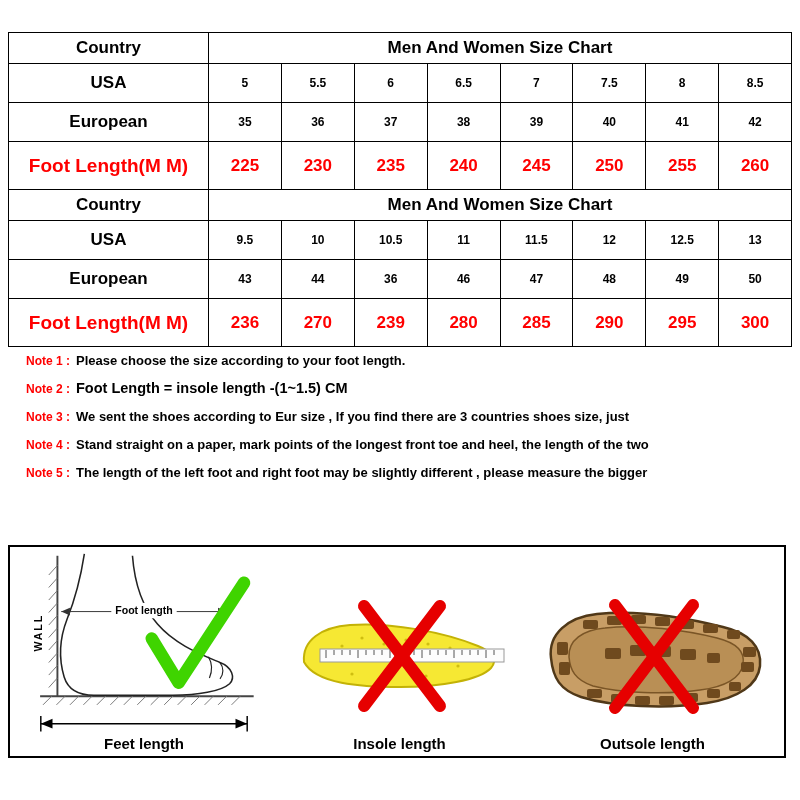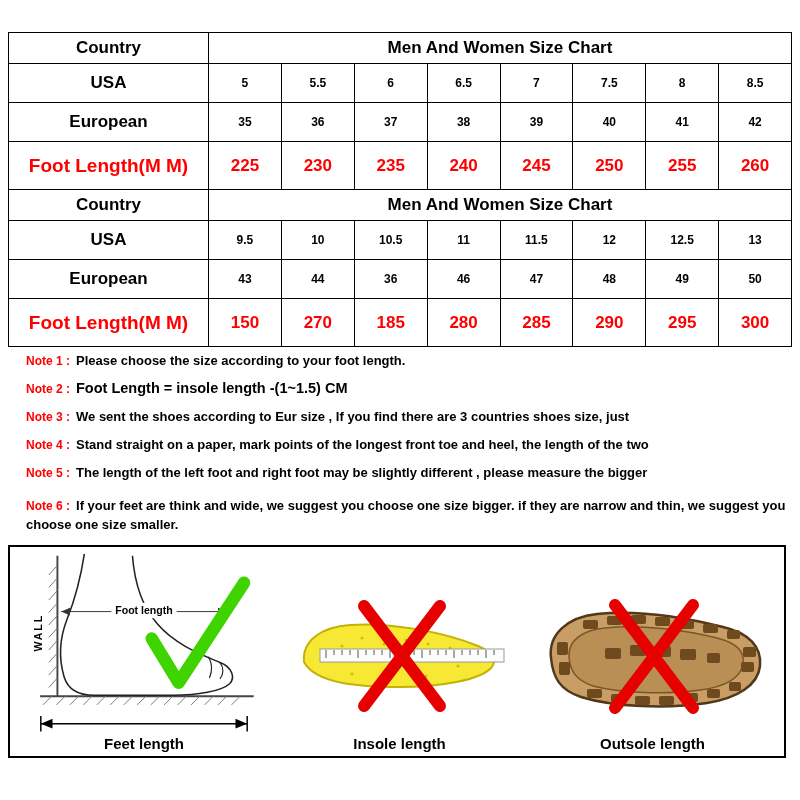--- a/index.html
+++ b/index.html
@@ -103,23 +103,23 @@
         <td class="num">44</td>
         <td class="num">36</td>
         <td class="num">46</td>
         <td class="num">47</td>
         <td class="num">48</td>
         <td class="num">49</td>
         <td class="num">50</td>
       </tr>
       <tr class="r-foot">
         <td class="lbl">Foot Length(M M)</td>
-        <td class="num">150</td>
+        <td class="num">236</td>
         <td class="num">270</td>
-        <td class="num">185</td>
+        <td class="num">239</td>
         <td class="num">280</td>
         <td class="num">285</td>
         <td class="num">290</td>
         <td class="num">295</td>
         <td class="num">300</td>
       </tr>
     </tbody>
   </table>
 
   <div class="notes">
@@ -130,23 +130,20 @@
       <span class="note-label">Note 2 :</span><span class="note-text lg">Foot Length = insole length  -(1~1.5) CM</span>
     </div>
     <div class="note">
       <span class="note-label">Note 3 :</span><span class="note-text">We sent the shoes according to Eur size , If you find there are 3 countries shoes size, just</span>
     </div>
     <div class="note">
       <span class="note-label">Note 4 :</span><span class="note-text">Stand straight on a paper, mark points of the longest front toe and heel, the length of the two</span>
     </div>
     <div class="note">
       <span class="note-label">Note 5 :</span><span class="note-text">The length of the left foot and right foot may be slightly different , please measure the bigger</span>
-    </div>
-    <div class="note last">
-      <span class="note-label">Note 6 :</span><span class="note-text">If your feet are think and wide, we suggest you choose one size bigger. if they are narrow and thin, we suggest you choose one size smaller.</span>
     </div>
   </div>
 
   <div class="figure-box">
 
     <div class="figure fig-feet">
       <svg class="art" width="240" height="168" viewBox="0 0 240 170">
 
         <line x1="30" y1="6" x2="30" y2="152" stroke="#444" stroke-width="2"></line>
         <path d="M30,16 L21,26 M30,29 L21,39 M30,42 L21,52 M30,55 L21,65 M30,68 L21,78 M30,81 L21,91 M30,94 L21,104 M30,107 L21,117 M30,120 L21,130 M30,133 L21,143" stroke="#777" stroke-width="1"></path>

